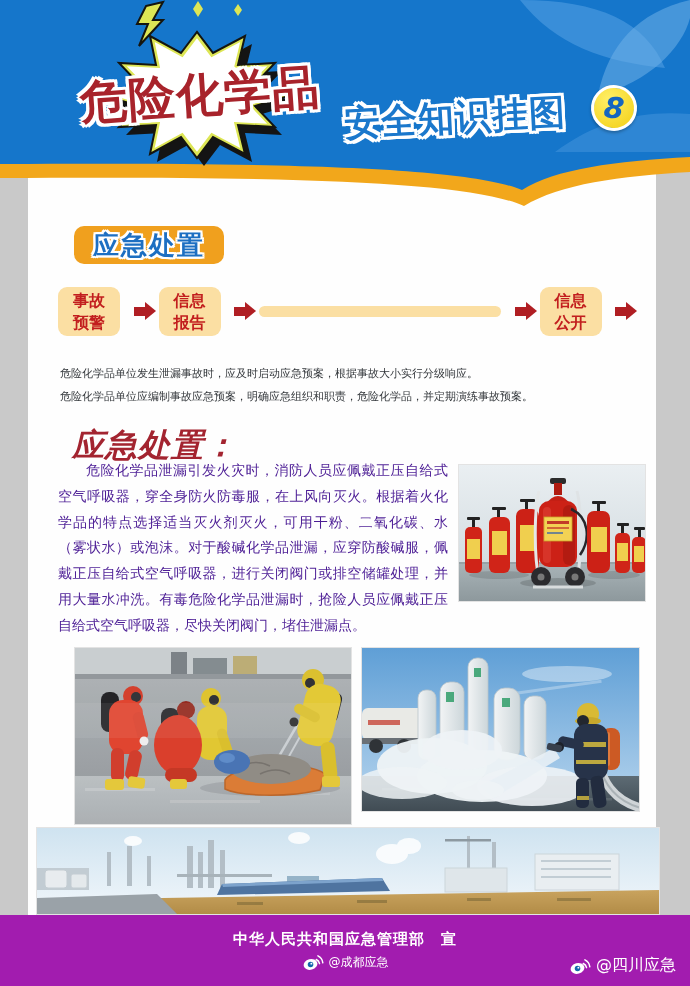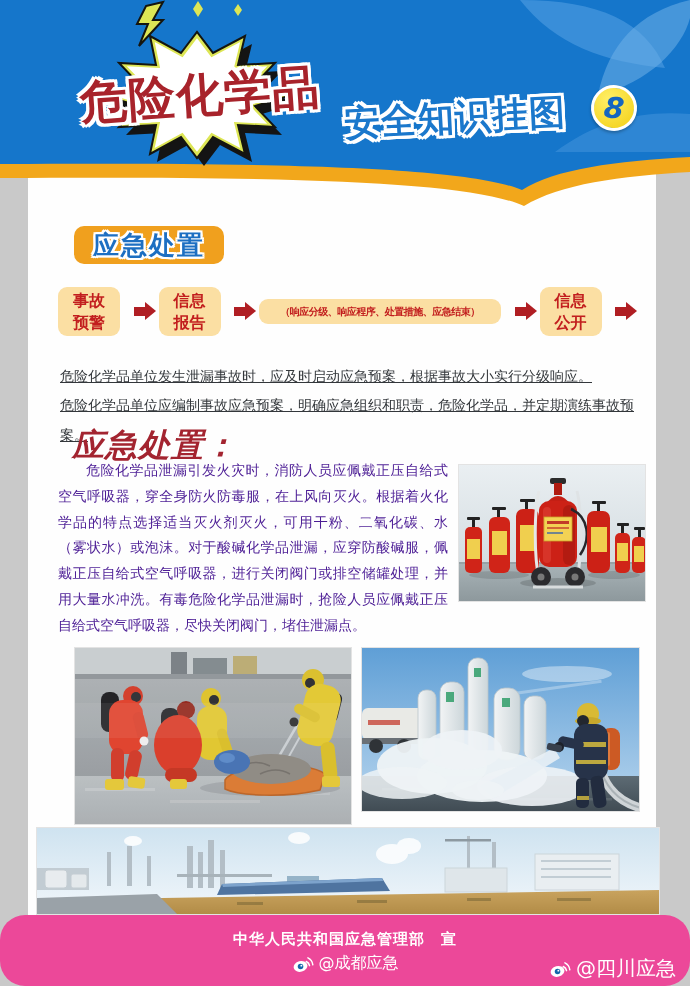--- a/index.html
+++ b/index.html
@@ -47,21 +47,21 @@
   .flow-box.big .flow-title { font-size:16px; }
   .flow-box.big .flow-sub { font-size:10px; letter-spacing:-0.5px; margin-top:1px; }
   .flow-arrow { flex:1; display:flex; align-items:center; justify-content:center; min-width:22px; }
   .arr { position:relative; width:11px; height:9px; background:#b01e23; }
   .arr::after {
     content:""; position:absolute; left:11px; top:-5px; width:0; height:0;
     border-left:11px solid #b01e23; border-top:9.5px solid transparent; border-bottom:9.5px solid transparent;
   }
 
   
-  .intro { position:absolute; z-index:3; left:60px; top:362px; width:582px; font-size:14px; color:#33373b; line-height:2.1;text-decoration:underline; }
+  .intro { position:absolute; z-index:3; left:60px; top:362px; width:582px; font-size:11px; color:#33373b; line-height:2.1; }
 
   
   .subsection-heading {
     position:absolute; z-index:3; left:72px; top:424px;
     font-size:32px; font-weight:bold; font-style:italic; letter-spacing:1px; color:#a32430;
   }
 
   
   .body-row { position:absolute; z-index:3; left:58px; top:458px; width:588px; display:flex; gap:10px; }
   .body-text { width:390px; font-size:14px; line-height:1.84; color:#4c1d95; text-align:justify; text-indent:2em; }
@@ -71,24 +71,24 @@
 
   
   .photos-row { position:absolute; z-index:3; left:74px; top:647px; display:flex; gap:9px; align-items:flex-start; }
   .photo-rescue { width:278px; height:178px; }
   .photo-fire { width:279px; height:165px; }
 
   
   .photo-plant { position:absolute; z-index:3; left:36px; top:827px; width:624px; height:88px; }
 
   
-  .footer { position:absolute; z-index:4; left:0; top:915px; width:690px; height:71px; background:#ec4899; color:#fff;border-radius:25px; }
+  .footer { position:absolute; z-index:4; left:0; top:915px; width:690px; height:71px; background:#a21caf; color:#fff; }
   .publisher { position:absolute; left:0; right:0; top:15px; text-align:center; font-size:15px; font-weight:bold; letter-spacing:1px; }
-  .weibo-center { position:absolute; left:0; right:0; top:38px; display:flex; justify-content:center; align-items:center; gap:5px; font-size:16px; }
-  .weibo-right  { position:absolute; right:14px; top:40px; display:flex; align-items:center; gap:5px; font-size:20px;justify-content:center; }
+  .weibo-center { position:absolute; left:0; right:0; top:38px; display:flex; justify-content:center; align-items:center; gap:5px; font-size:12px; }
+  .weibo-right  { position:absolute; right:14px; top:40px; display:flex; align-items:center; gap:5px; font-size:16px;justify-content:center; }
   .wb-icon { width:22px; height:18px; }
 </style>
 </head>
 <body>
 
 <div class="white-page"></div>
 
 <svg class="header-svg" width="690" height="212" viewBox="0 0 690 212">
 
   <path d="M0,140 L690,140 L690,172 C620,176 560,184 524,206 C470,182 300,176 0,178 Z" fill="#f2a71b"></path>
@@ -128,21 +128,20 @@
       <span class="arr"></span>
     </div>
   <div class="flow-box small">
     <div>信息</div>
     <div>报告</div>
   </div>
   <div class="flow-arrow">
       <span class="arr"></span>
     </div>
   <div class="flow-box big">
-    <div class="flow-sub">（响应分级、响应程序、处置措施、应急结束）</div>
   </div>
   <div class="flow-arrow">
       <span class="arr"></span>
     </div>
   <div class="flow-box small">
     <div>信息</div>
     <div>公开</div>
   </div>
   <div class="flow-arrow">
       <span class="arr"></span>

